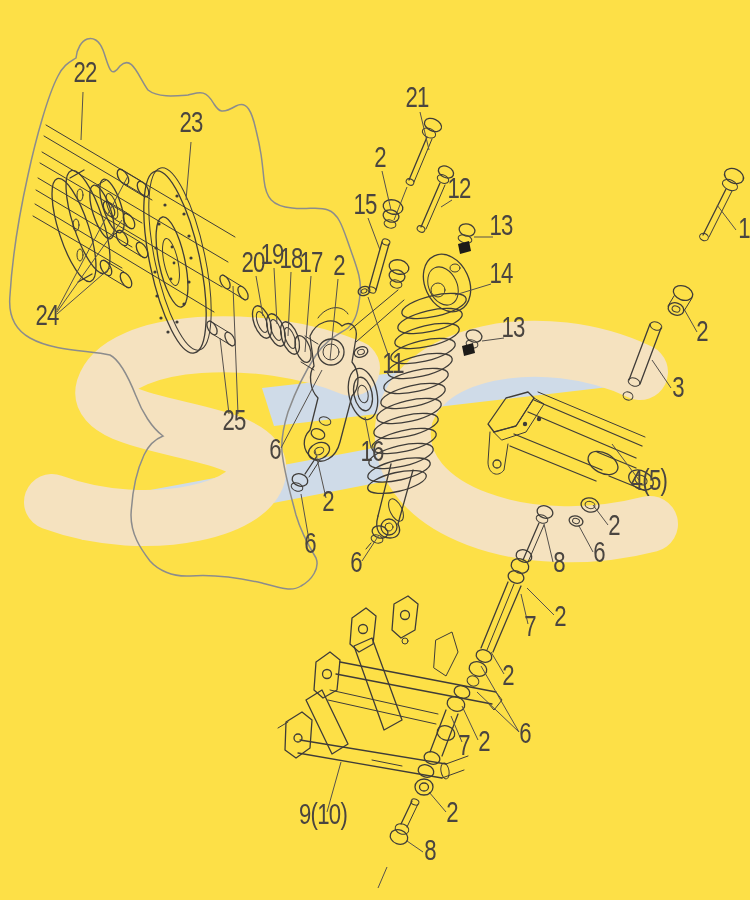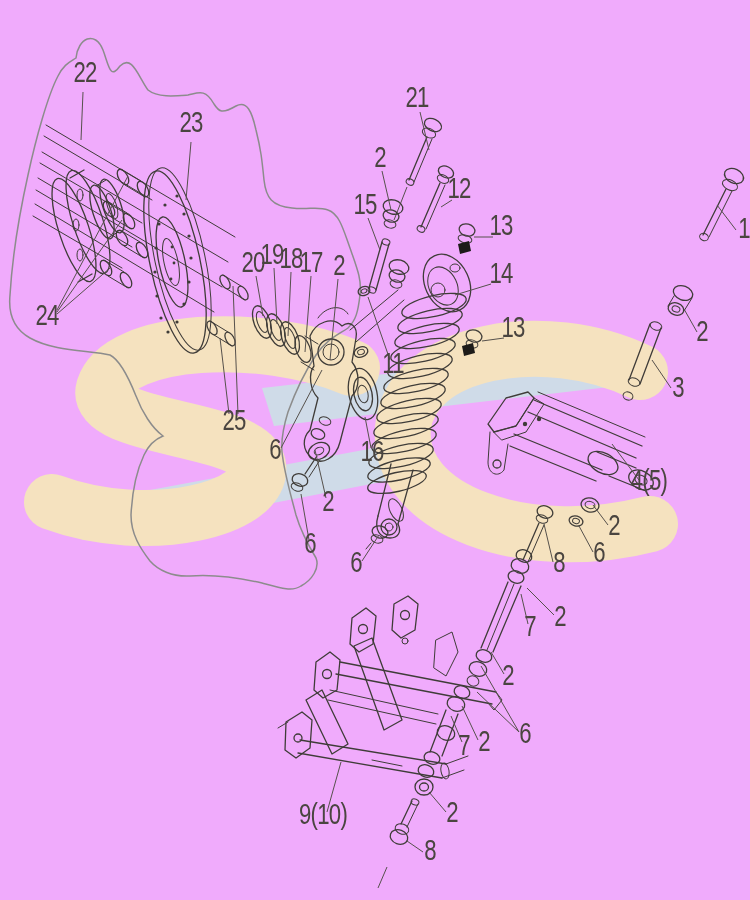--- a/index.html
+++ b/index.html
@@ -1,16 +1,16 @@
 <!DOCTYPE html>
 <html><head>
 <meta charset="utf-8">
 <style>
   html,body{margin:0;padding:0;background:#ffffff;}
-  .page{width:750px;height:900px;position:relative;background:#f0abfc;overflow:hidden;}
+  .page{width:750px;height:900px;position:relative;background:#fde047;overflow:hidden;}
   svg{display:block}
   .ln{fill:none;stroke:#3f3c38;stroke-width:1.3;stroke-linecap:round;stroke-linejoin:round;}
   .thin{stroke-width:1;}
   .blob{fill:none;stroke:#8c8c8c;stroke-width:1.5;}
   .ld{fill:none;stroke:#56514c;stroke-width:1;}
   .dot{fill:#3f3c38;stroke:none;}
   .blk{fill:#1d1b19;stroke:none;}
   .lbl{font-family:"Liberation Sans",sans-serif;font-size:30px;fill:#4a4540;letter-spacing:-1px;}
   .wm-tan{fill:none;stroke-linecap:round;}
 </style>

